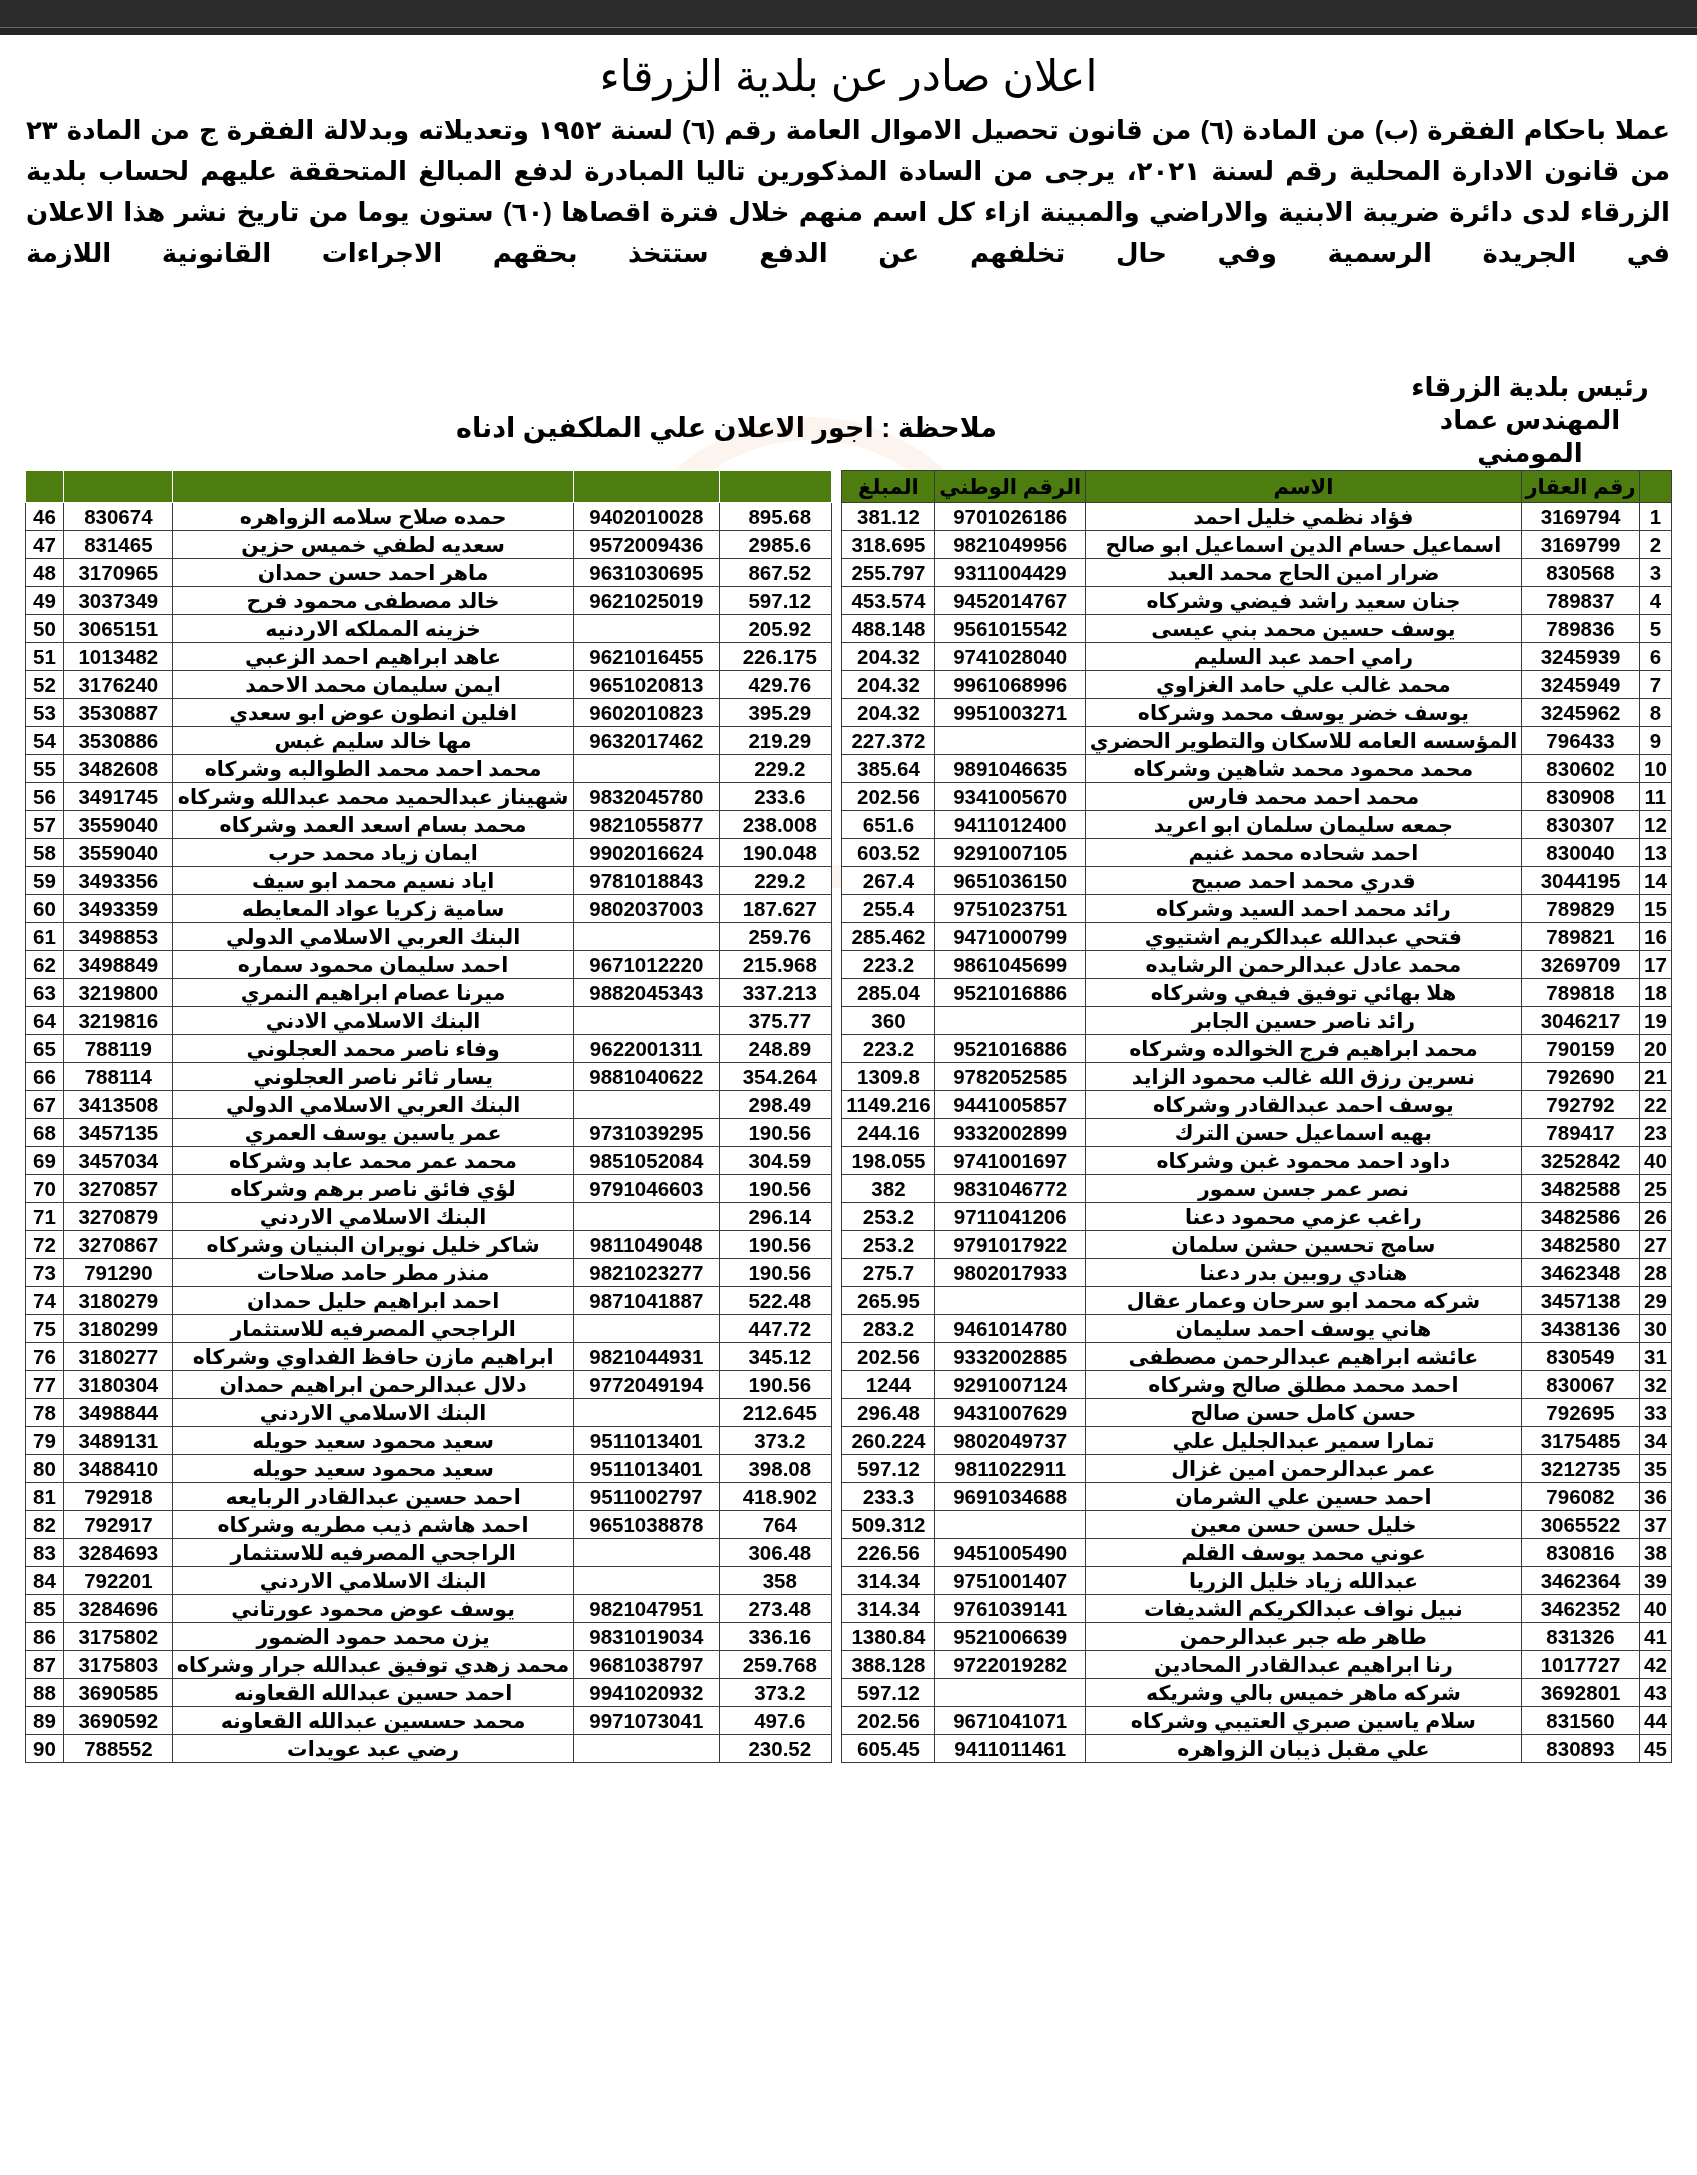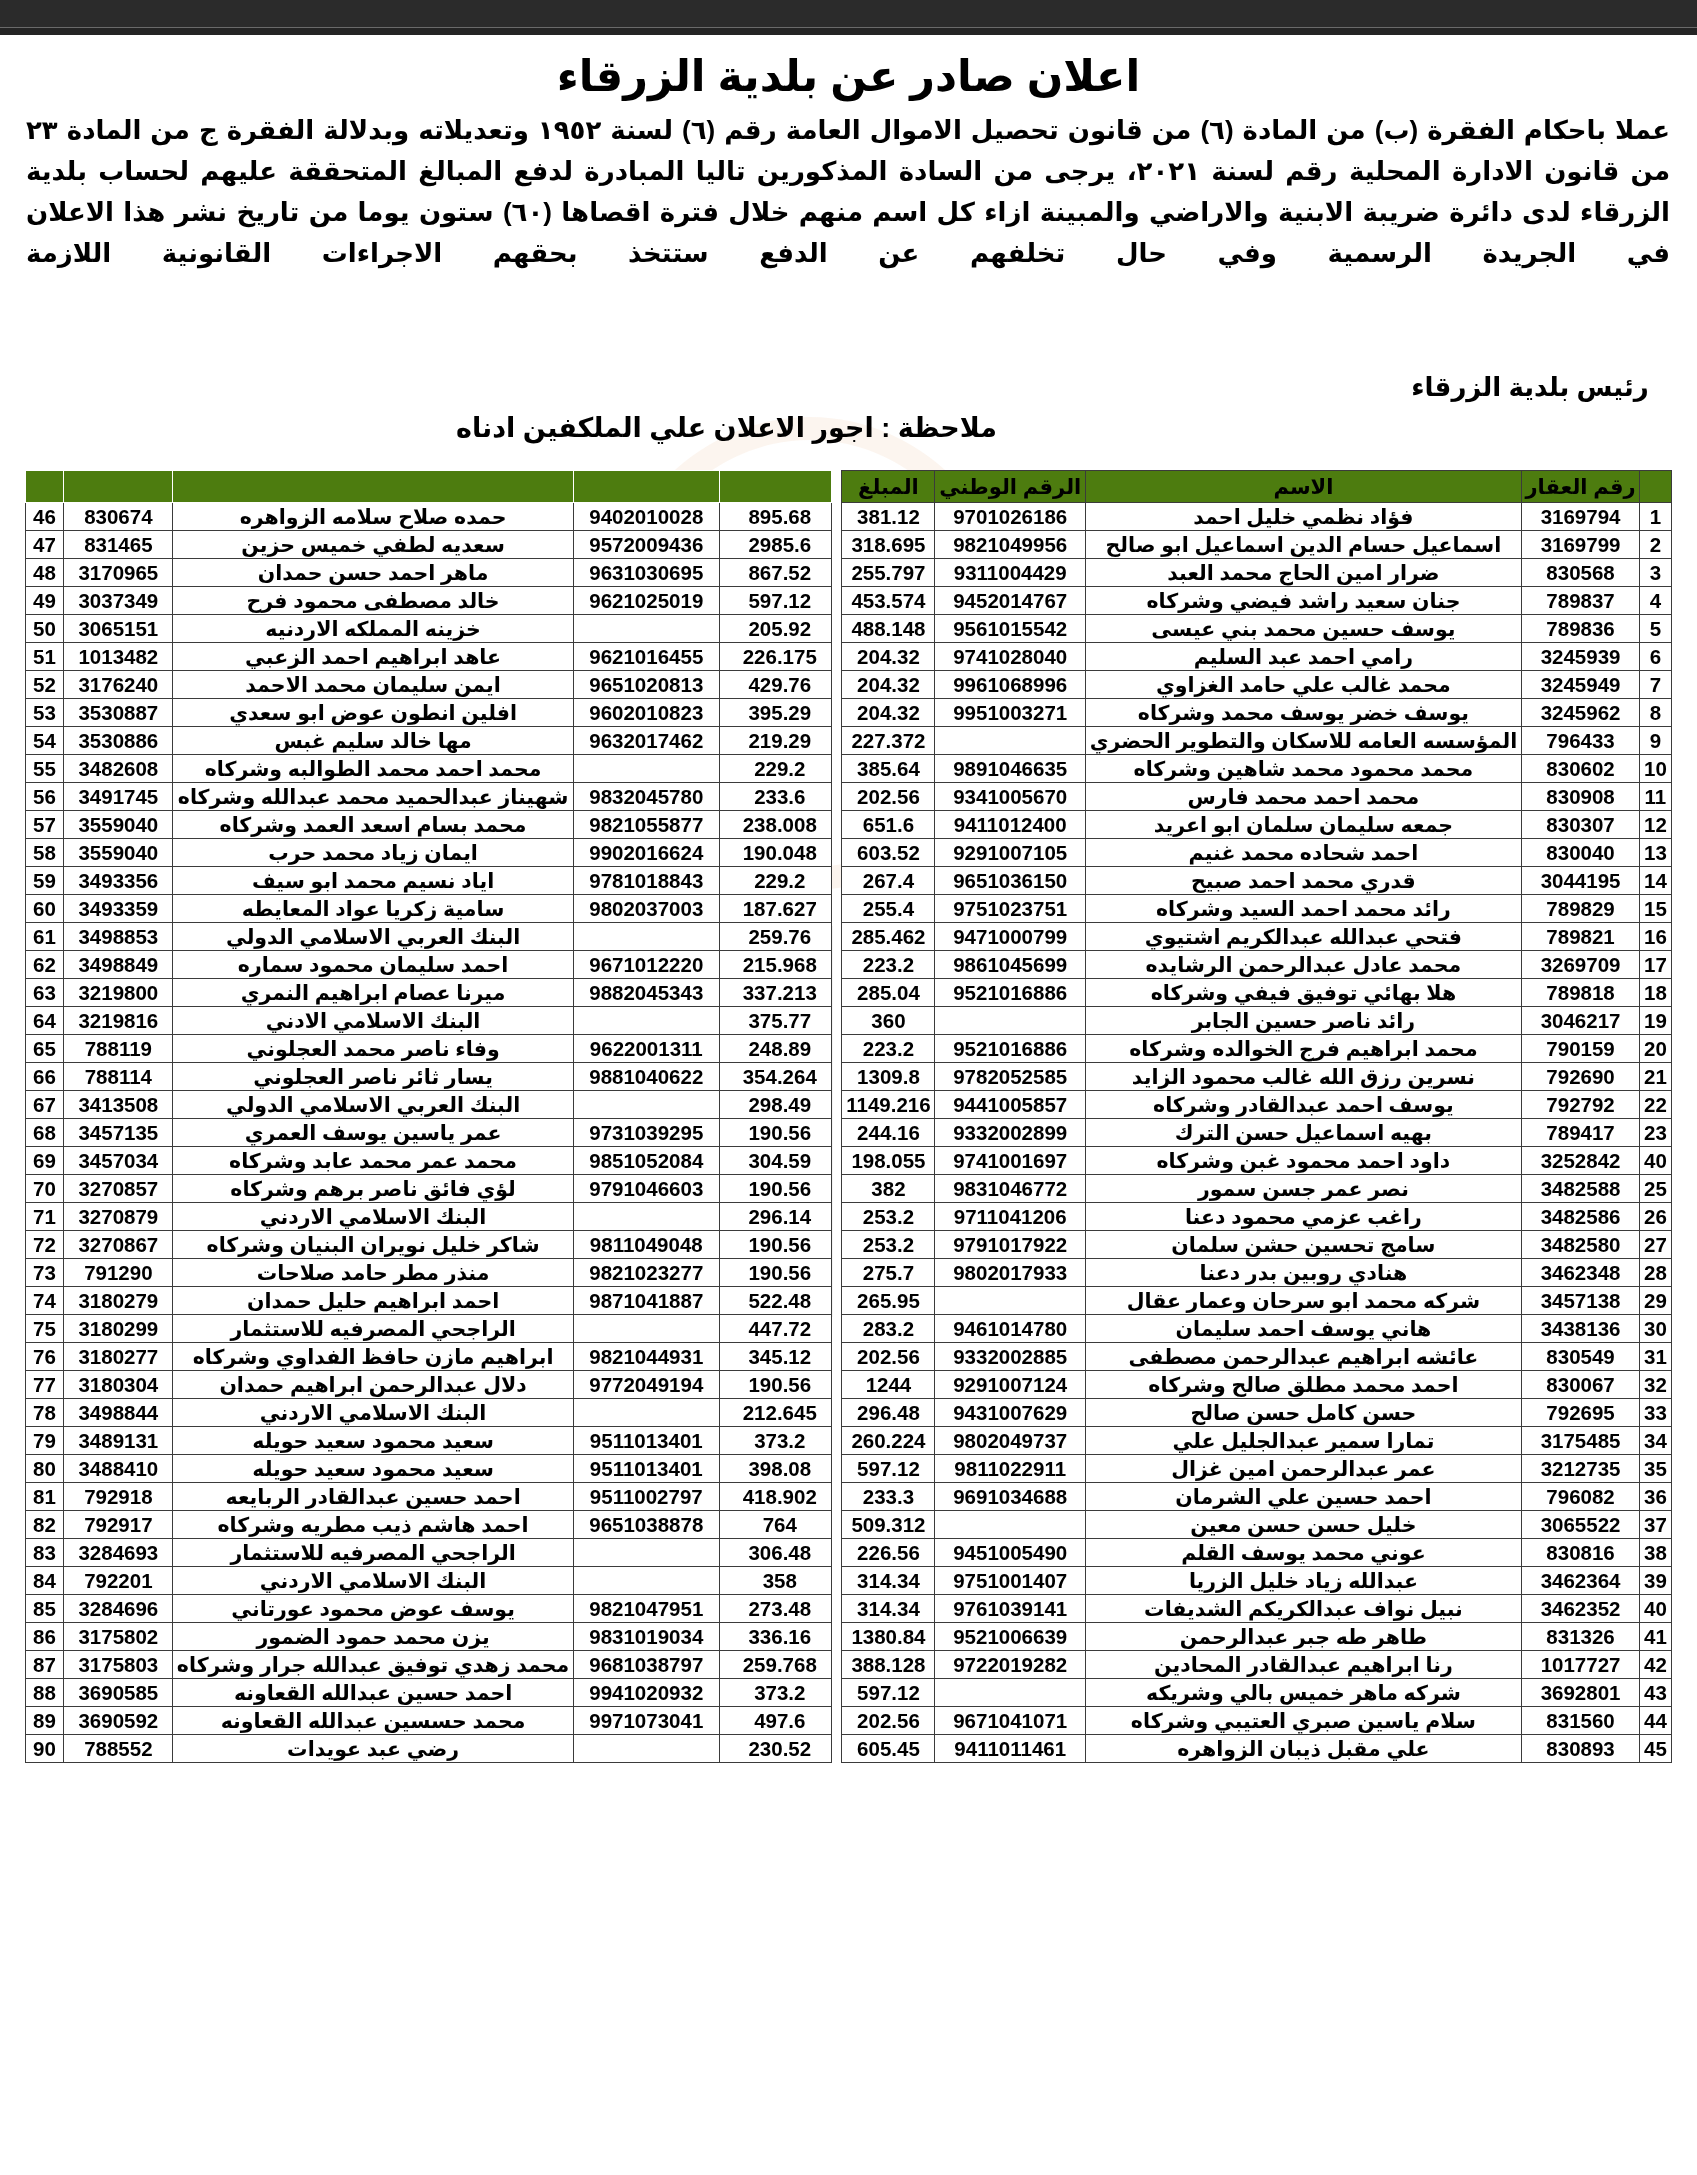--- a/index.html
+++ b/index.html
@@ -74,21 +74,21 @@
     display: block;
   }
 
   
   .headline {
     position: absolute;
     top: 16.4px;
     width: 100%;
     text-align: center;
     font-size: 43px;
-    font-weight: bold;
+    font-weight: normal;
     letter-spacing: 0.5px;
     z-index: 3;
   }
 
   
   .body-text {
     position: absolute;
     top: 75px;
     right: 27px;
     width: 1644px;
@@ -197,20 +197,21 @@
   </div>
 
   <div class="headline">اعلان صادر عن بلدية الزرقاء</div>
 
   <div class="body-text">
     <p>عملا باحكام الفقرة (ب) من المادة (٦) من قانون تحصيل الاموال العامة رقم (٦) لسنة ١٩٥٢ وتعديلاته وبدلالة الفقرة ج من المادة ٢٣ من قانون الادارة المحلية رقم لسنة ٢٠٢١، يرجى من السادة المذكورين تاليا المبادرة لدفع المبالغ المتحققة عليهم لحساب بلدية الزرقاء لدى دائرة ضريبة الابنية والاراضي والمبينة ازاء كل اسم منهم خلال فترة اقصاها (٦٠) ستون يوما من تاريخ نشر هذا الاعلان في الجريدة الرسمية وفي حال تخلفهم عن الدفع ستتخذ بحقهم الاجراءات القانونية اللازمة</p>
   </div>
 
   <div class="signature">
     <div>رئيس بلدية الزرقاء</div>
+    <div>المهندس عماد المومني</div>
   </div>
 
   <div class="note">ملاحظة : اجور الاعلان علي الملكفين ادناه</div>
 
   <div class="tables-wrap">
 
     <table class="reg tbl-right">
       <thead>
         <tr>
           <th class="c-seq"></th>

